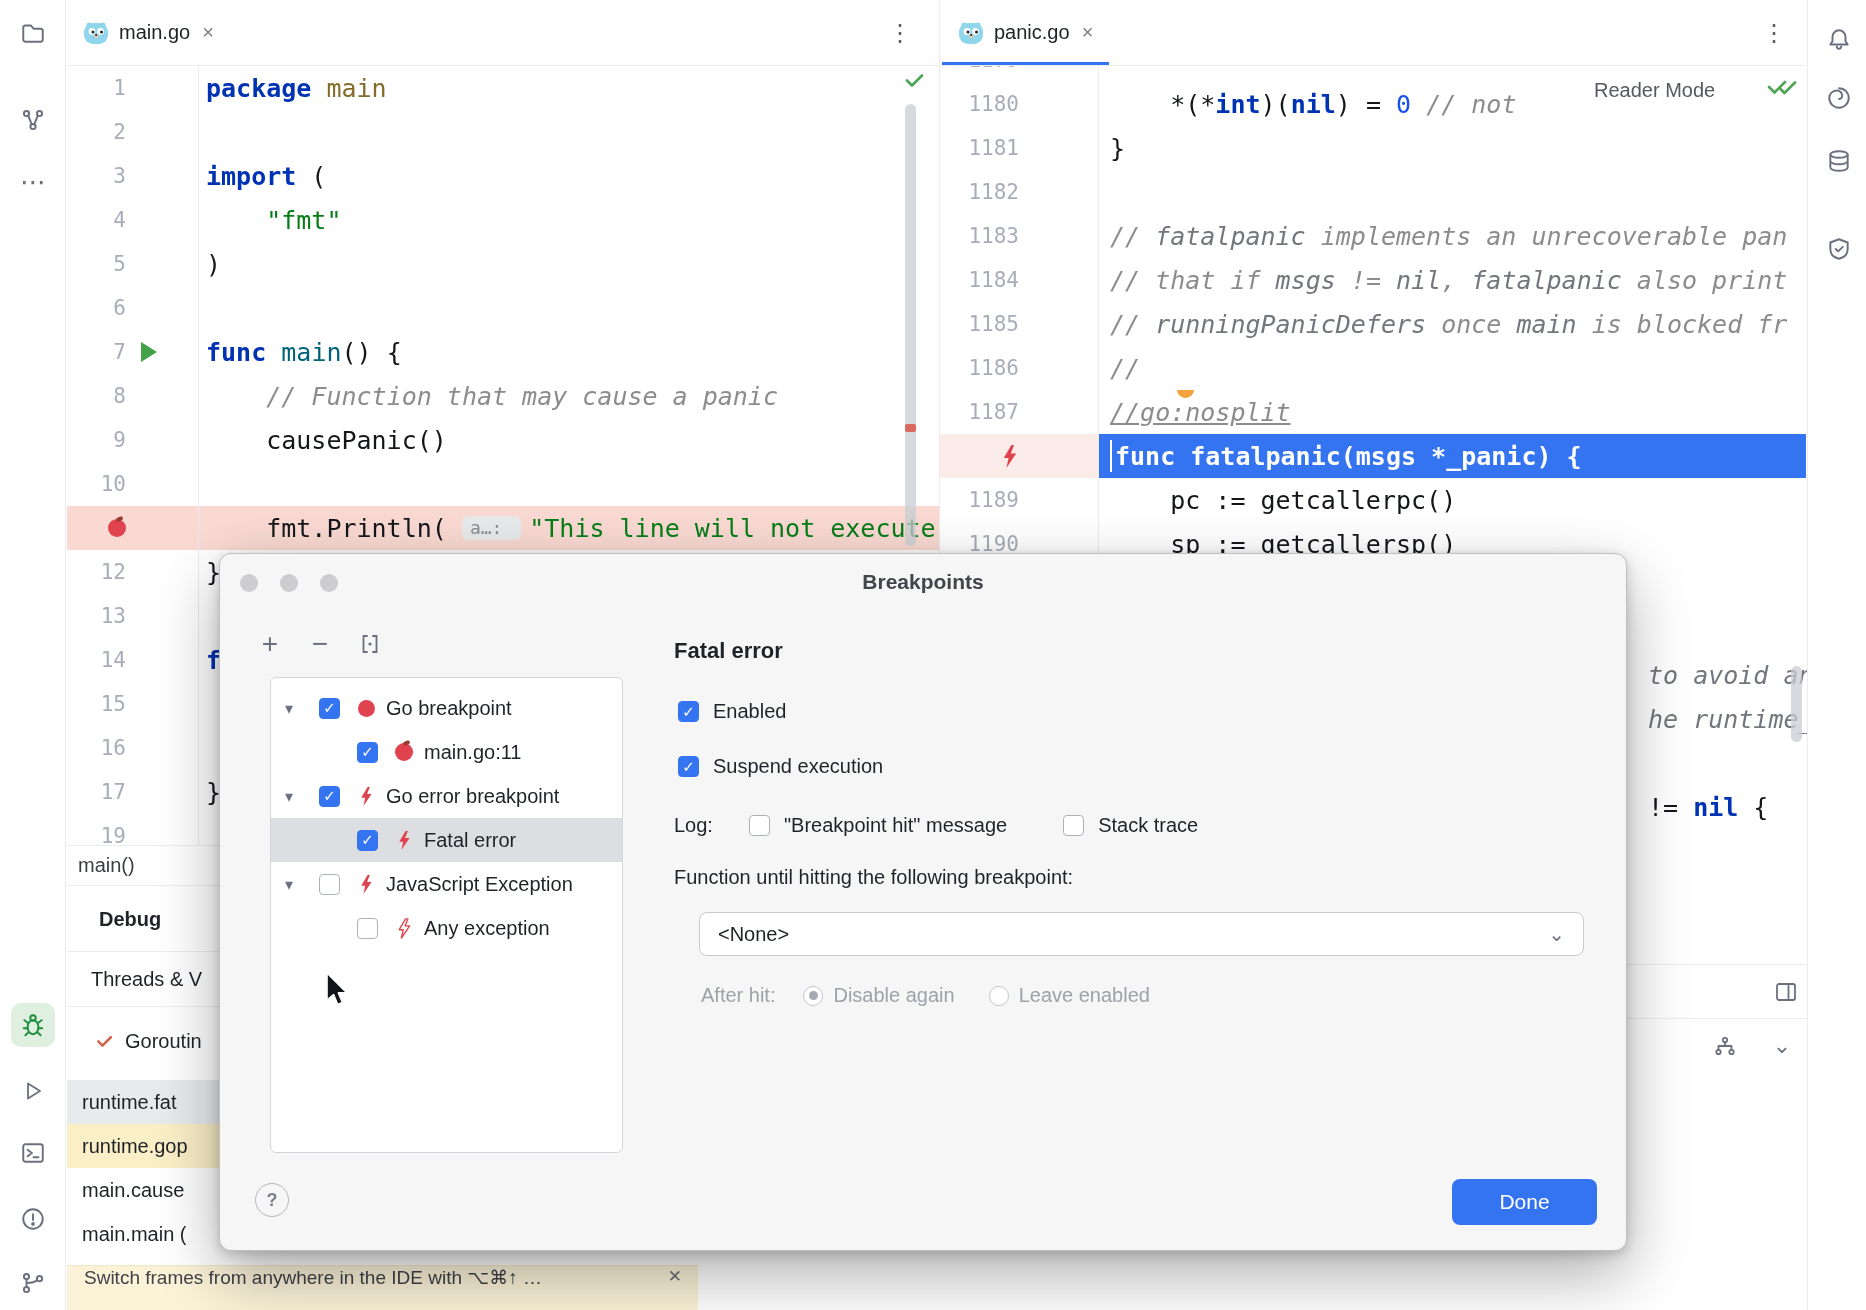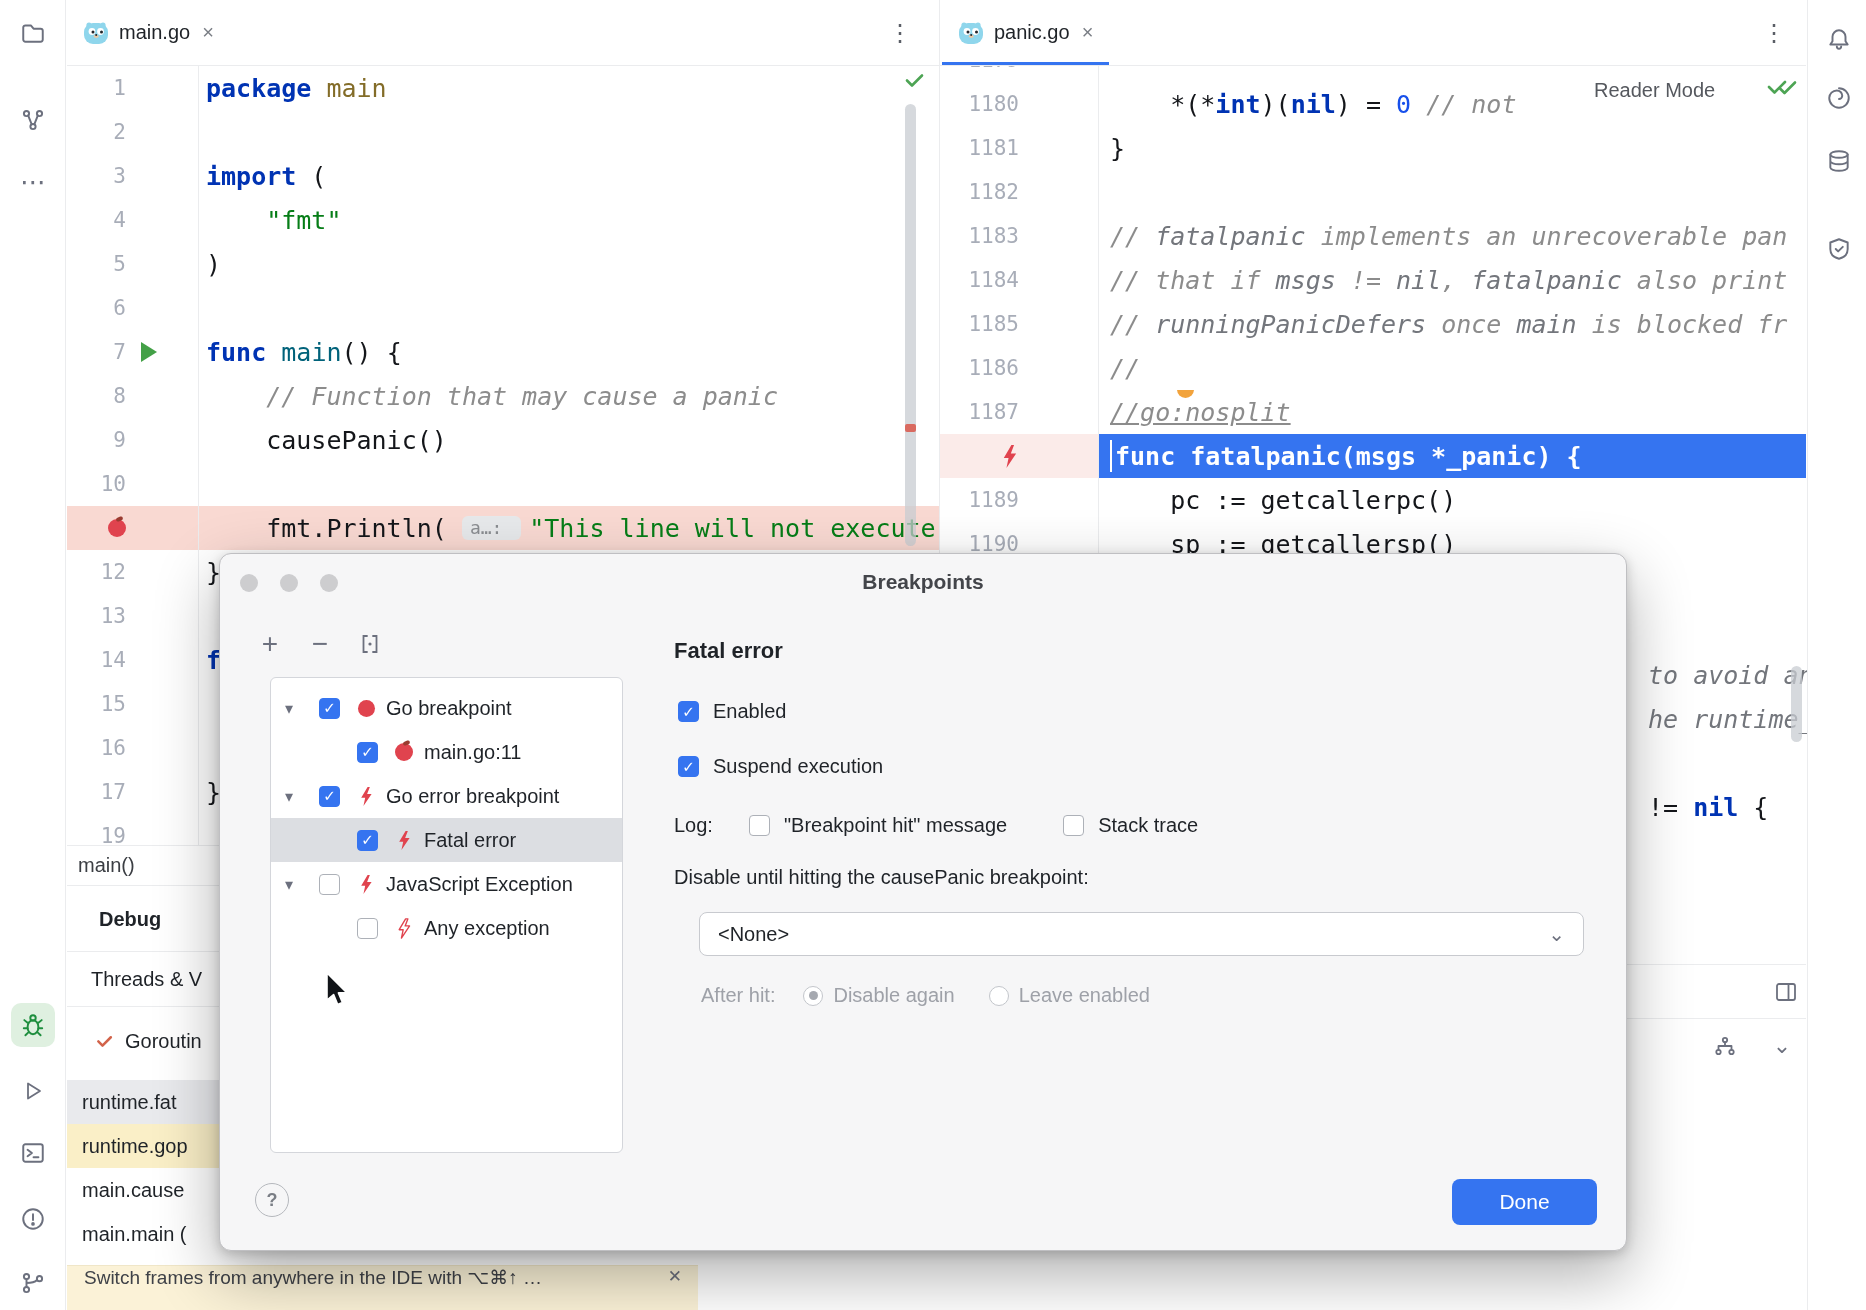--- a/index.html
+++ b/index.html
@@ -386,21 +386,21 @@
     <span class="cb on"></span>
     <span>Suspend execution</span>
   </div>
   <div class="drow" style="left:454px;top:260px">
     <span>Log:</span>
     <span class="cb" style="margin-left:36px"></span>
     <span style="margin-left:14px">"Breakpoint hit" message</span>
     <span class="cb" style="margin-left:56px"></span>
     <span style="margin-left:14px">Stack trace</span>
   </div>
-  <div class="drow" style="left:454px;top:312px">Disable until hitting the causePanic breakpoint:</div>
+  <div class="drow" style="left:454px;top:312px">Function until hitting the following breakpoint:</div>
 
   <div class="dropdown">
     <span>&lt;None&gt;</span>
     <span style="margin-left:auto;color:#6C707E;font-size:20px">⌄</span>
   </div>
 
   <div class="drow gray" style="left:481px;top:430px">
     <span>After hit:</span>
     <span class="radio on" style="margin-left:28px"></span>
     <span style="margin-left:10px">Disable again</span>

